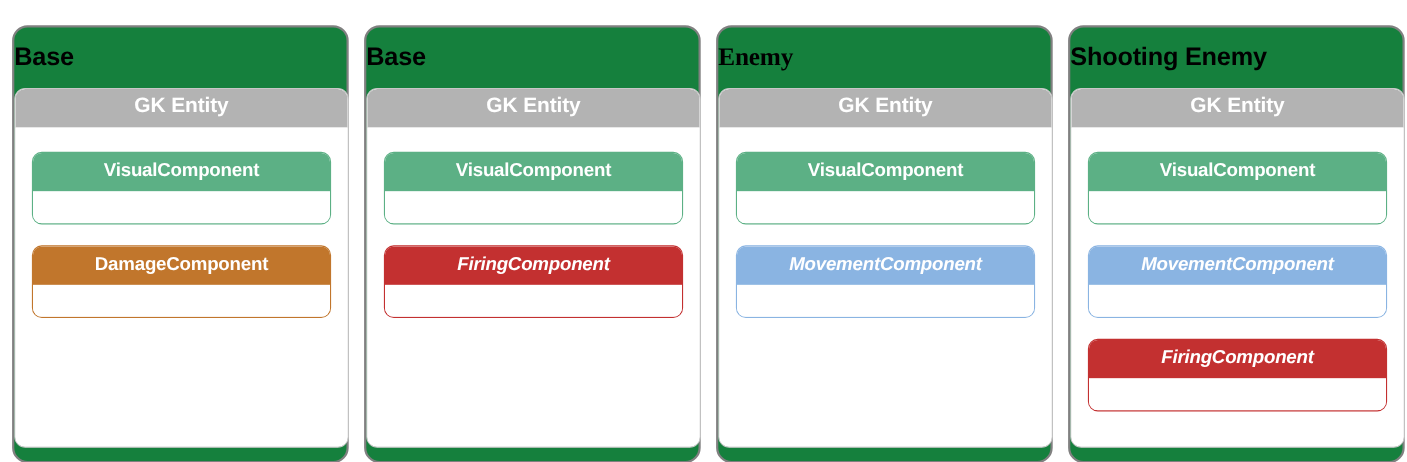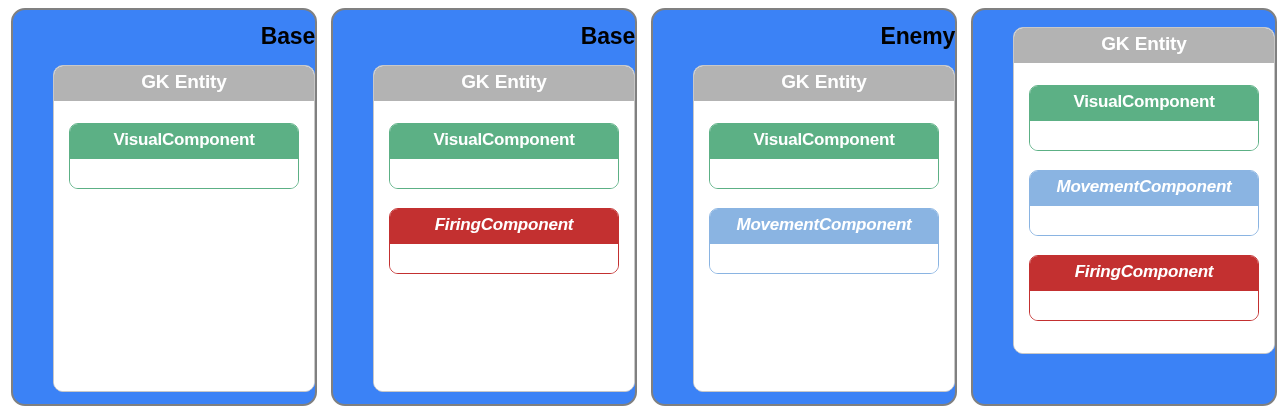--- a/index.html
+++ b/index.html
@@ -26,40 +26,41 @@
     gap: 14px;
   }
 
   .panel {
     position: relative;
     width: 306px;
     height: 398px;
     box-sizing: border-box;
     border: 2px solid #808080;
     border-radius: 14px;
-    background: #3b82f6;
-    display: flex;
-    flex-direction: column;
-    align-items: flex-end;
+    background: #15803d;
+    display: flex;
+    flex-direction: column;
+    align-items: flex-start;
     padding: 0;
+    margin-top: 15px;
   }
 
   .panel-title {
     font-size: 23px;
     font-weight: bold;
     color: #000000;
     line-height: 1;
     margin-top: 15px;
     margin-bottom: 0;
     letter-spacing: -0.2px;
     white-space: nowrap;
   }
 
   .entity-box {
-    width: 262px;
+    width: 304px;
     margin-top: 17px;
     border-radius: 10px;
     background: #ffffff;
     border: 1.5px solid #c8c8c8;
     box-sizing: border-box;
     display: flex;
     flex-direction: column;
     flex: 0 0 auto;
     height: 327px;
     overflow: hidden;
@@ -133,20 +134,24 @@
 
   <div class="panel" style="border-color: rgb(128, 128, 128);">
     <div class="panel-title" style="color: rgb(0, 0, 0);">Base</div>
     <div class="entity-box" style="border-color: rgb(200, 200, 200);">
       <div class="entity-header" style="background: rgb(179, 179, 179);">GK Entity</div>
       <div class="entity-body">
         <div class="component c-green" style="border-color: rgb(92, 176, 133);">
           <div class="component-header" style="background: rgb(92, 176, 133); color: rgb(255, 255, 255);">VisualComponent</div>
           <div class="component-body"></div>
         </div>
+        <div class="component c-orange" style="border-color: rgb(193, 118, 44);">
+          <div class="component-header" style="background: rgb(193, 118, 44); color: rgb(255, 255, 255);">DamageComponent</div>
+          <div class="component-body"></div>
+        </div>
       </div>
     </div>
   </div>
 
   <div class="panel" style="border-color: rgb(128, 128, 128);">
     <div class="panel-title" style="color: rgb(0, 0, 0);">Base</div>
     <div class="entity-box" style="border-color: rgb(200, 200, 200);">
       <div class="entity-header" style="background: rgb(179, 179, 179);">GK Entity</div>
       <div class="entity-body">
         <div class="component c-green" style="border-color: rgb(92, 176, 133);">
@@ -155,37 +160,38 @@
         </div>
         <div class="component c-red" style="border-color: rgb(195, 48, 48);">
           <div class="component-header" style="background: rgb(195, 48, 48); color: rgb(255, 255, 255);">FiringComponent</div>
           <div class="component-body"></div>
         </div>
       </div>
     </div>
   </div>
 
   <div class="panel" style="border-color: rgb(128, 128, 128);">
-    <div class="panel-title" style="color: rgb(0, 0, 0);">Enemy</div>
+    <div class="panel-title" style="color: rgb(0, 0, 0); font-family: Liberation Serif, serif;">Enemy</div>
     <div class="entity-box" style="border-color: rgb(200, 200, 200);">
       <div class="entity-header" style="background: rgb(179, 179, 179);">GK Entity</div>
       <div class="entity-body">
         <div class="component c-green" style="border-color: rgb(92, 176, 133);">
           <div class="component-header" style="background: rgb(92, 176, 133); color: rgb(255, 255, 255);">VisualComponent</div>
           <div class="component-body"></div>
         </div>
         <div class="component c-blue" style="border-color: rgb(138, 180, 226);">
           <div class="component-header" style="background: rgb(138, 180, 226); color: rgb(255, 255, 255);">MovementComponent</div>
           <div class="component-body"></div>
         </div>
       </div>
     </div>
   </div>
 
   <div class="panel" style="border-color: rgb(128, 128, 128);">
+    <div class="panel-title" style="color: rgb(0, 0, 0);">Shooting Enemy</div>
     <div class="entity-box" style="border-color: rgb(200, 200, 200);">
       <div class="entity-header" style="background: rgb(179, 179, 179);">GK Entity</div>
       <div class="entity-body">
         <div class="component c-green" style="border-color: rgb(92, 176, 133);">
           <div class="component-header" style="background: rgb(92, 176, 133); color: rgb(255, 255, 255);">VisualComponent</div>
           <div class="component-body"></div>
         </div>
         <div class="component c-blue" style="border-color: rgb(138, 180, 226);">
           <div class="component-header" style="background: rgb(138, 180, 226); color: rgb(255, 255, 255);">MovementComponent</div>
           <div class="component-body"></div>

